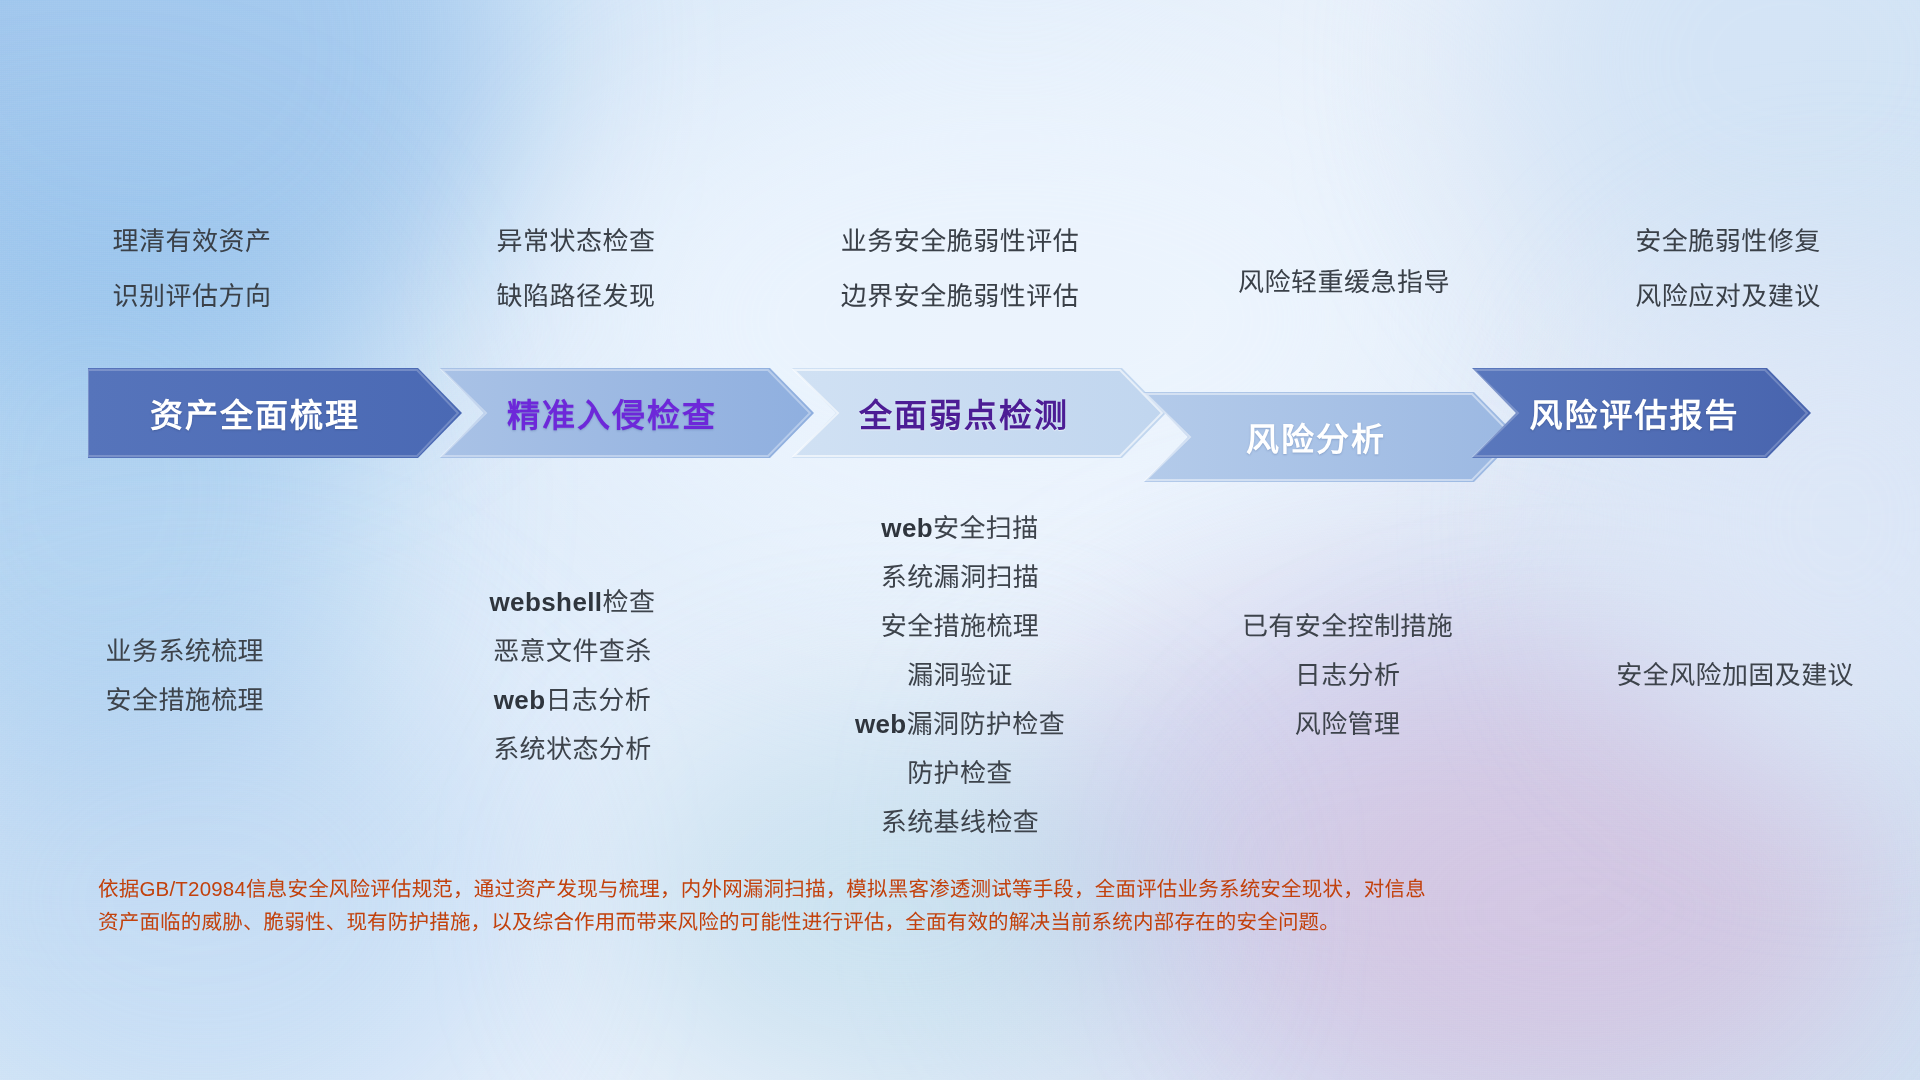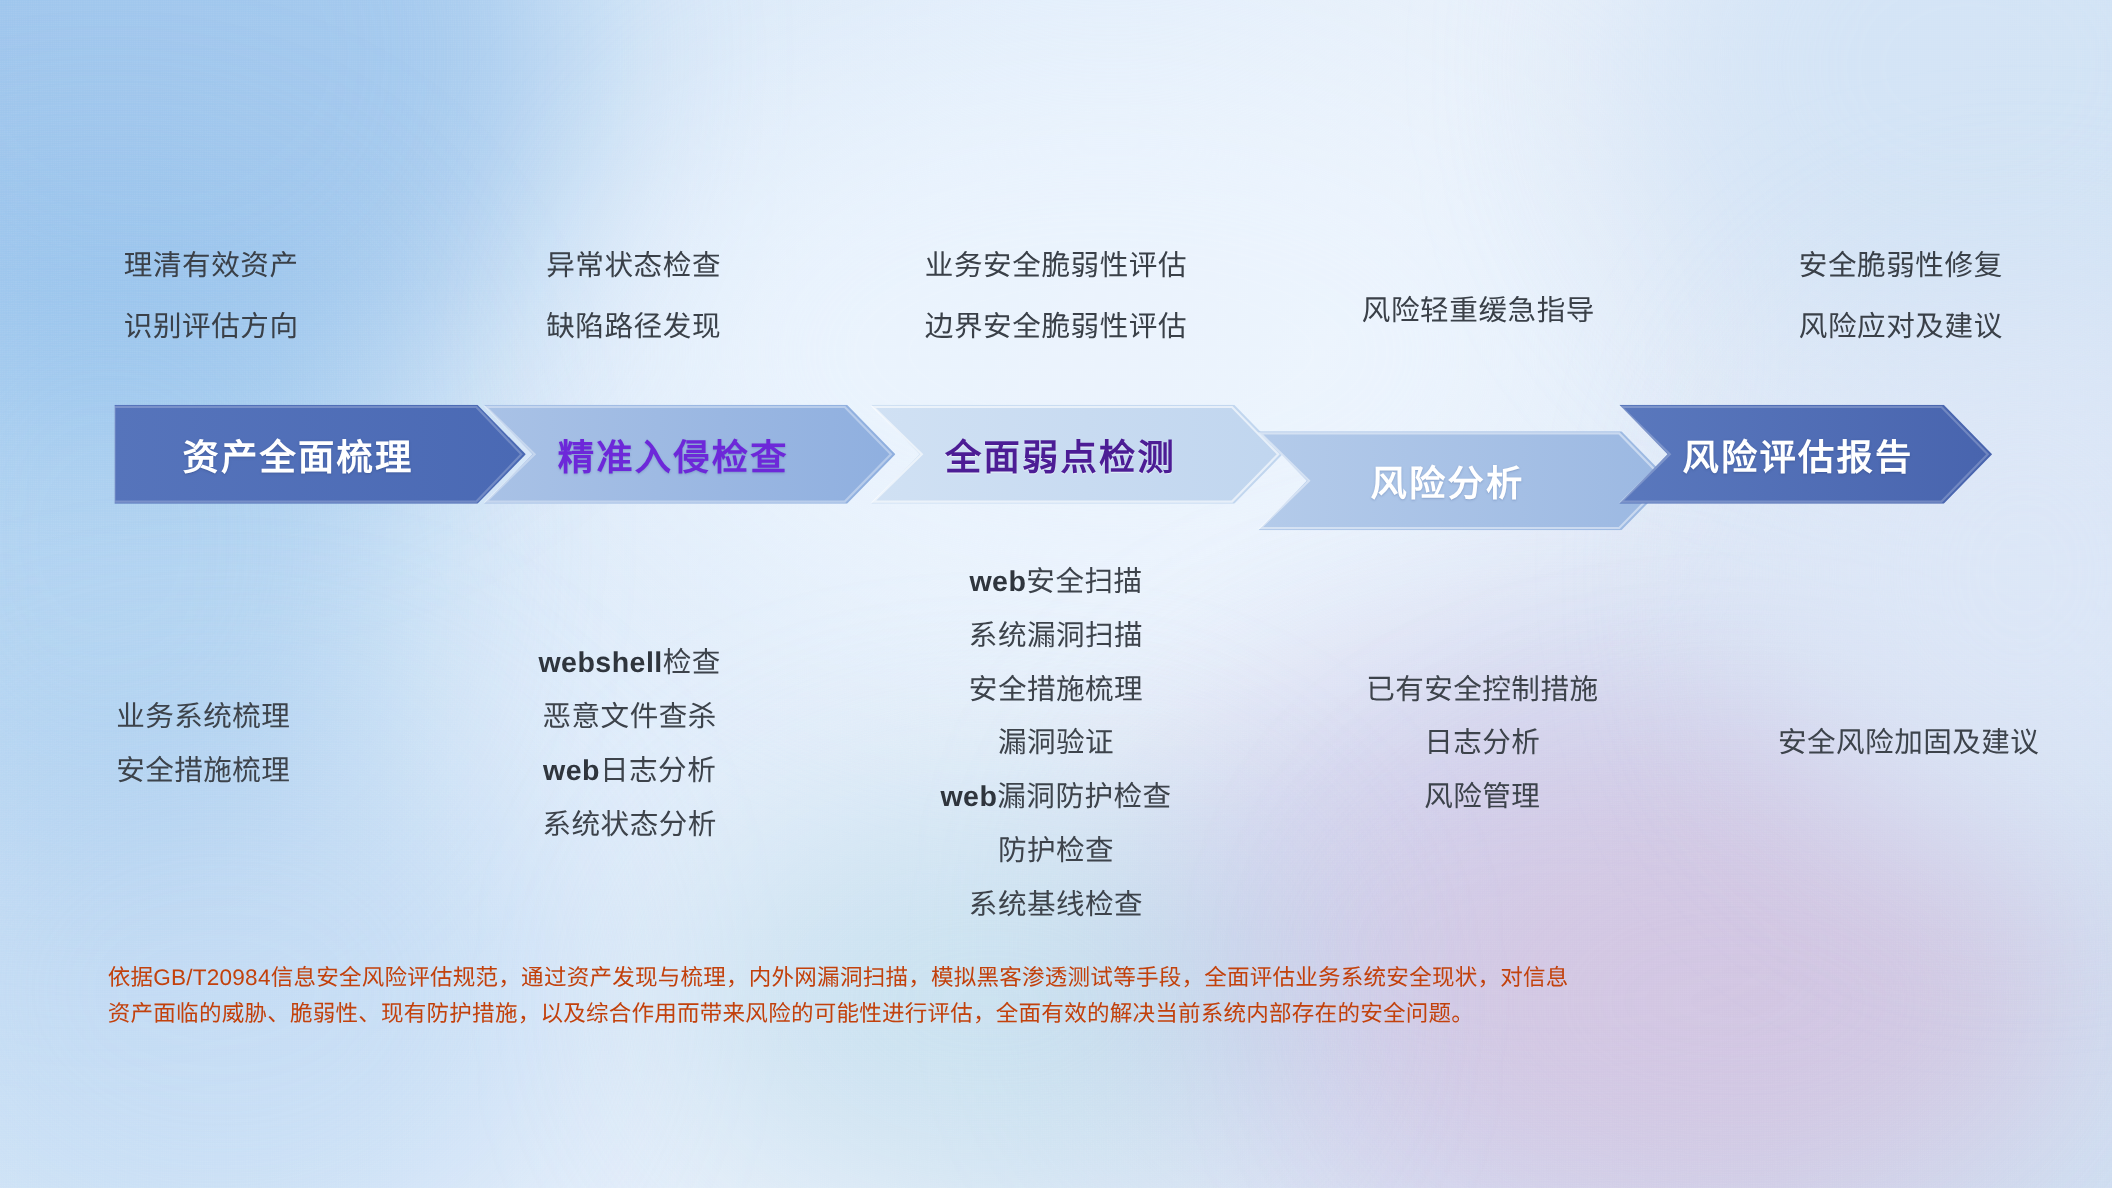--- a/index.html
+++ b/index.html
@@ -116,21 +116,21 @@
     </div>
 
     <div class="col">
       <div class="top-line">安全脆弱性修复</div>
       <div class="top-line">风险应对及建议</div>
     </div>
   </div>
 
   <div id="banner">
 
-    <div class="chev" style="left:16px;width:374px;font-family:Liberation Mono, monospace;">
+    <div class="chev" style="left:0px;width:374px;font-family:Liberation Mono, monospace;">
       <div class="shape">
         <svg viewBox="0 0 374 90" preserveAspectRatio="none">
           <defs>
             <linearGradient id="g1" x1="0" y1="0" x2="1" y2="0">
               <stop offset="0" stop-color="#5674bb"></stop>
               <stop offset="1" stop-color="#4a69b4"></stop>
             </linearGradient>
           </defs>
           <path d="M0,0 H330 L374,45 L330,90 H0 Z" fill="url(#g1)"></path>
           <path d="M0,2 H329 L370,45 L329,88 H0 Z" fill="none" stroke="rgba(255,255,255,.22)" stroke-width="2"></path>

